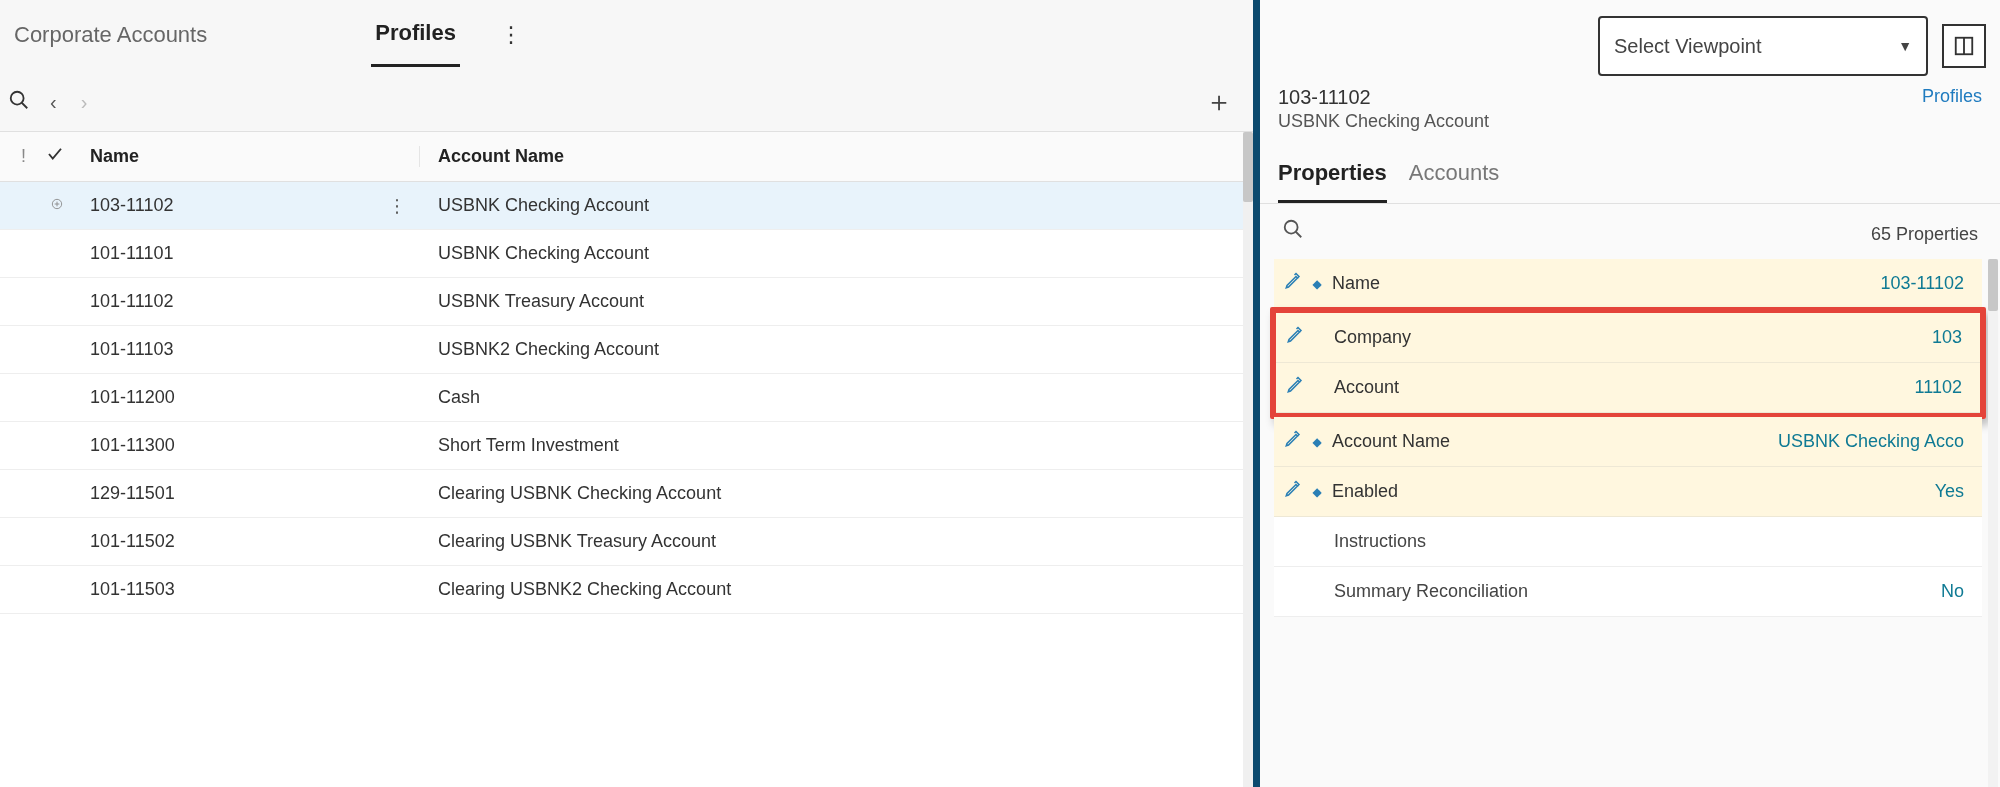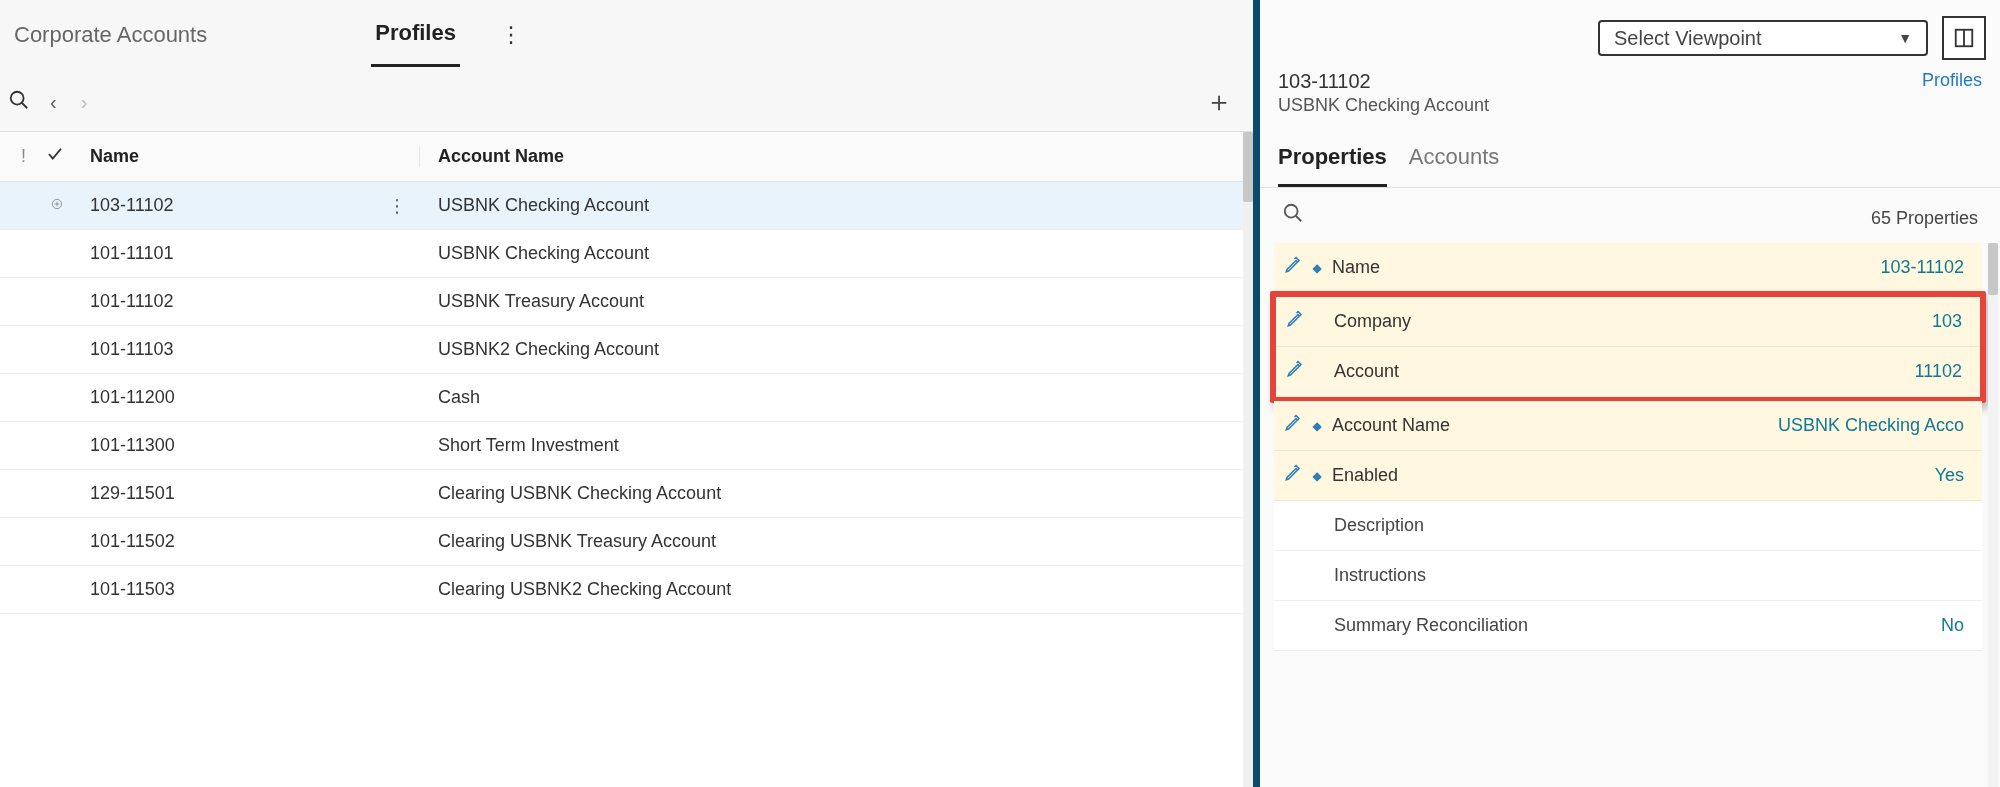--- a/index.html
+++ b/index.html
@@ -136,21 +136,21 @@
   .detail-top {
     display: flex;
     align-items: center;
     justify-content: flex-end;
     gap: 14px;
     padding: 16px 14px 6px 14px;
   }
   .viewpoint-select {
     display:flex; align-items:center; justify-content:space-between;
     width: 330px;
-    height: 36px;
+    height: 60px;
     border: 2px solid #333;
     border-radius: 4px;
     padding: 16px 14px;
     font-size: 20px;
     color: #444;
     cursor: pointer;
     background:#fff;
   }
   .vp-caret { font-size:14px; }
   .layout-toggle {
@@ -429,24 +429,20 @@
             <span class="pencil"><svg viewBox="0 0 24 24">
                 <path d="M3 21l3-1 12-12-2-2L4 18l-1 3z"></path>
                 <path d="M14 4l2-2 4 4-2 2"></path>
               </svg></span>
             <span class="bullet">◆</span>
             <span class="label">Enabled</span>
             <span class="spacer"></span>
             <span class="value">Yes</span>
           </div>
           <div class="prop-row plain">
-            <span class="label">Description</span>
-            <span class="spacer"></span>
-          </div>
-          <div class="prop-row plain">
             <span class="label">Instructions</span>
             <span class="spacer"></span>
           </div>
           <div class="prop-row plain">
             <span class="label">Summary Reconciliation</span>
             <span class="spacer"></span>
             <span class="value">No</span>
           </div>
         </div>
       <div class="detail-scrollbar">

